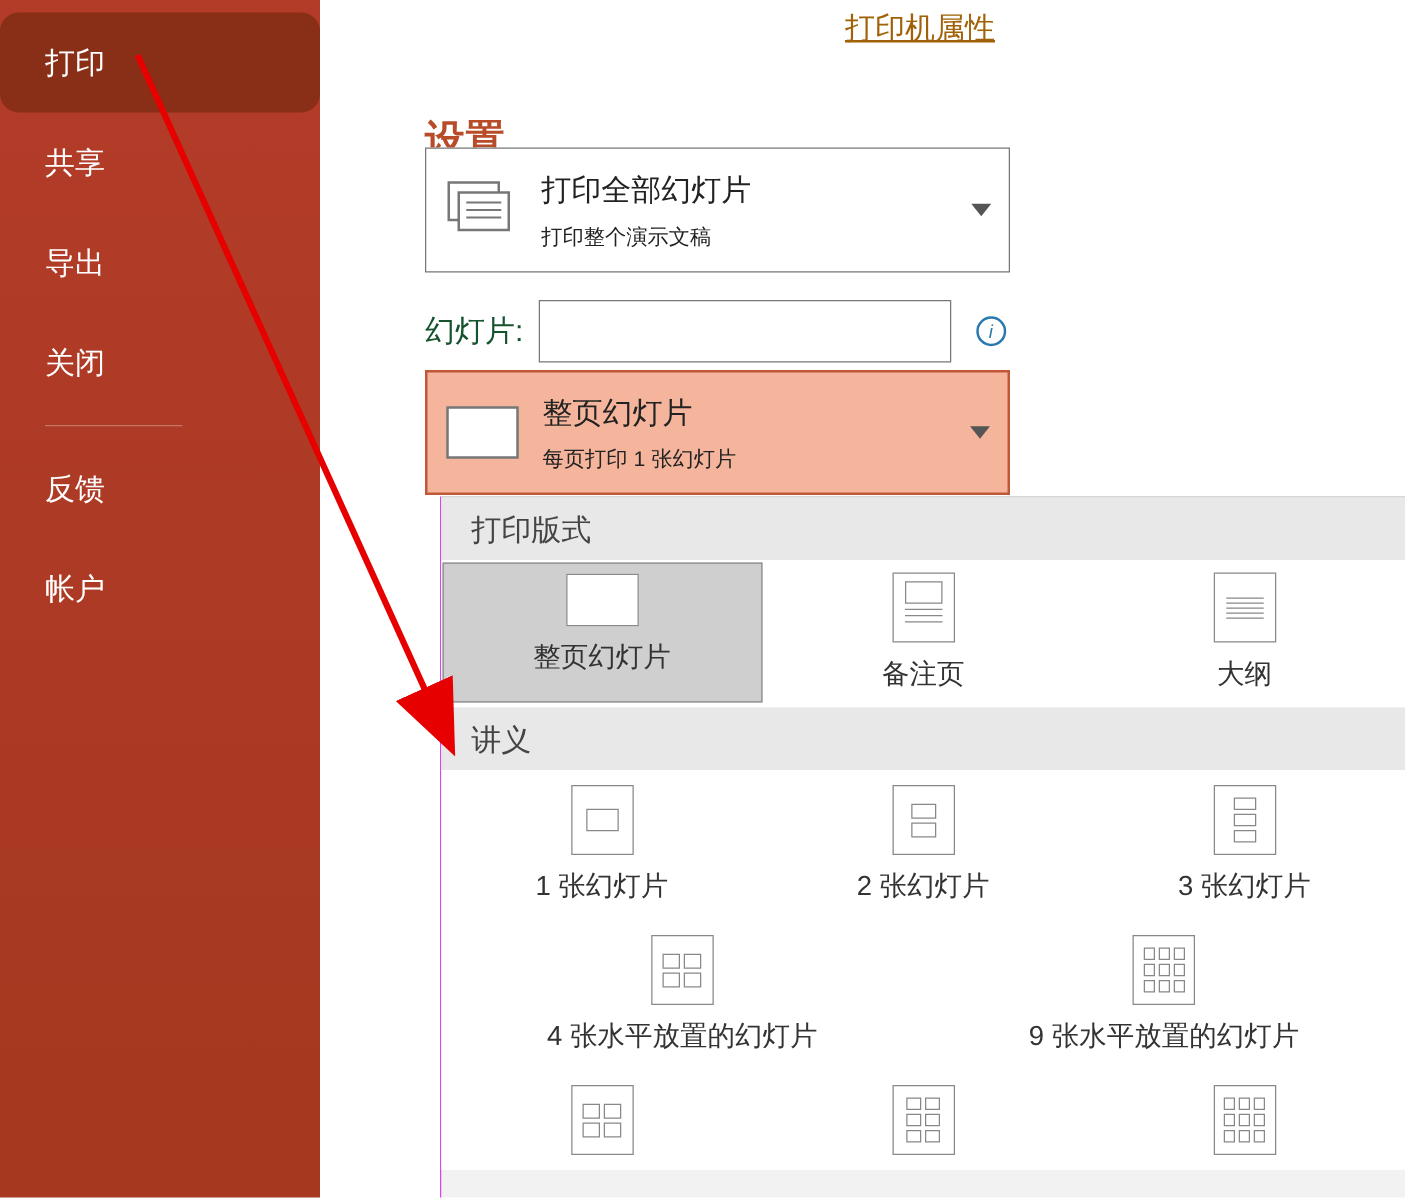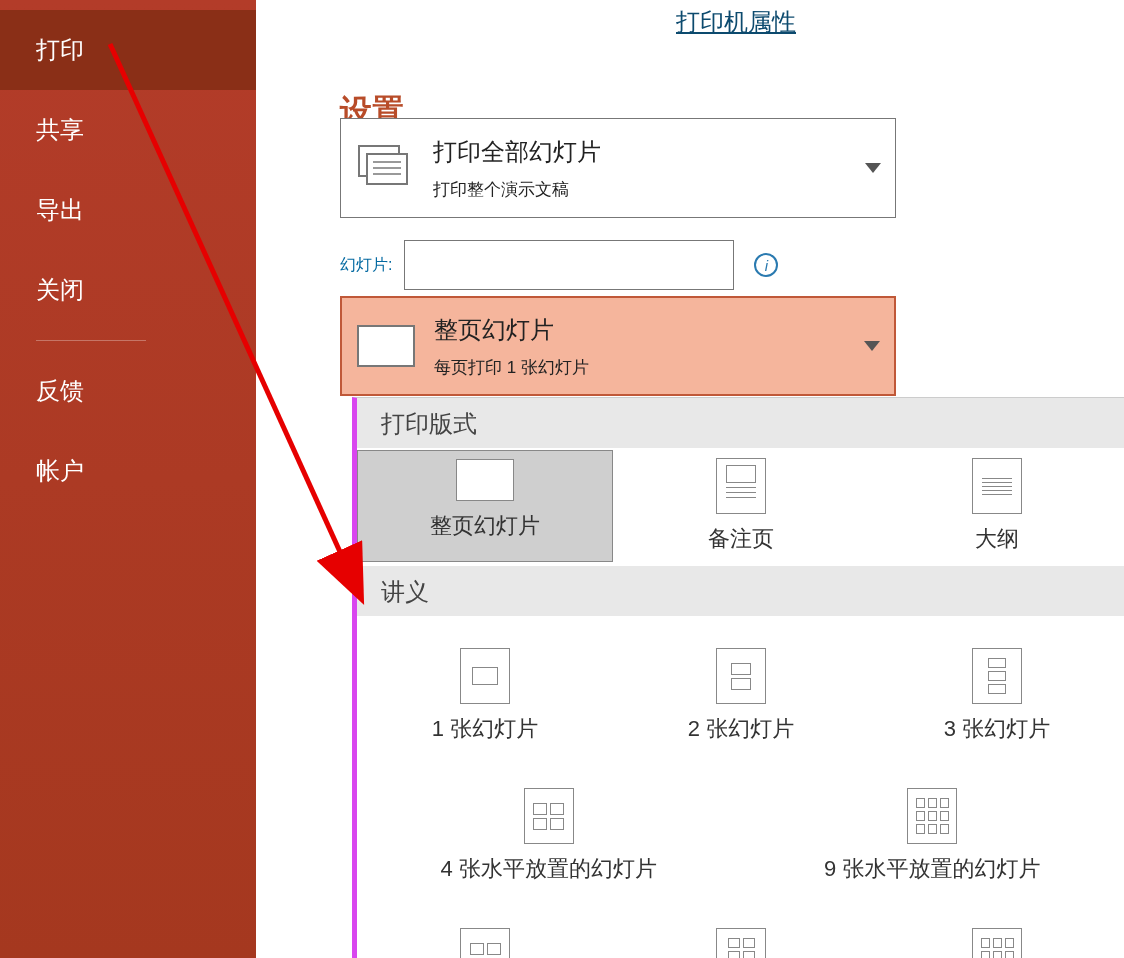--- a/index.html
+++ b/index.html
@@ -21,56 +21,57 @@
       color: #fff;
       padding-top: 10px;
     }
     .sidebar-item {
       padding: 24px 36px;
       font-size: 24px;
       cursor: pointer;
     }
     .sidebar-item.active {
       background: #8a2f17;
+      border-radius: 15px;
     }
     .sidebar-divider {
       border-top: 1px solid rgba(255,255,255,0.3);
       margin: 10px 36px;
       width: 110px;
     }
     .content {
       position: absolute;
       left: 256px;
       top: 0;
       right: 0;
       height: 958px;
       background: #fff;
     }
     .printer-link {
       position: absolute;
       top: 6px;
       left: 420px;
-      color: #0c4a6e;
+      color: #a16207;
       font-size: 24px;
       text-decoration: underline;
       cursor: pointer;
     }
     .settings-heading {
       position: absolute;
       top: 66px;
       left: 84px;
       font-size: 32px;
       font-weight: bold;
       color: #b84c29;
       margin-top: 24px;
     }
     .dropdown-box {
       position: absolute;
       left: 84px;
-      width: 556px;
+      width: 468px;
       border: 1px solid #777;
       background: #fff;
       display: flex;
       align-items: center;
       padding: 24px 14px;
     }
     .dropdown-box.highlighted {
       background: #f5b59c;
       border: 2px solid #c05838;
     }
@@ -101,21 +102,21 @@
       margin-left: 10px;
     }
     .slides-row {
       position: absolute;
       top: 240px;
       left: 84px;
       display: flex;
       align-items: center;
       gap: 12px;
     }
-    .slides-label { font-size: 16px; color: #0369a1; }
+    .slides-label { font-size: 24px; color: #14532d; }
     .slides-input {
       width: 330px;
       height: 50px;
       border: 1px solid #777;
       background: #fff;
     }
     .info-icon {
       width: 24px; height: 24px;
       border: 2px solid #2a7ab0;
       border-radius: 50%;
@@ -127,36 +128,36 @@
       margin-left: 8px;
     }
     .popup {
       position: absolute;
       top: 397px;
       left: 96px;
       right: 0;
       height: 561px;
       background: #f2f2f2;
       border-top: 1px solid #ccc;
-      border-left: 5px solid #d946ef;
+      border-left: 1px solid #d946ef;
     }
     .popup-section-header {
       font-size: 24px;
       color: #444;
       padding: 10px 24px 8px;
       background: #e8e8e8;
     }
     .popup-row {
       display: flex;
       justify-content: space-around;
       padding: 2px 0 4px;
       background: #fff;
     }
     .popup-row.handout-row {
-      padding: 24px 0 4px;
+      padding: 4px 0 4px;
       align-items: flex-end;
     }
     .layout-option {
       display: flex;
       flex-direction: column;
       align-items: center;
       gap: 10px;
       padding: 8px 12px;
       min-width: 256px;
       cursor: pointer;

